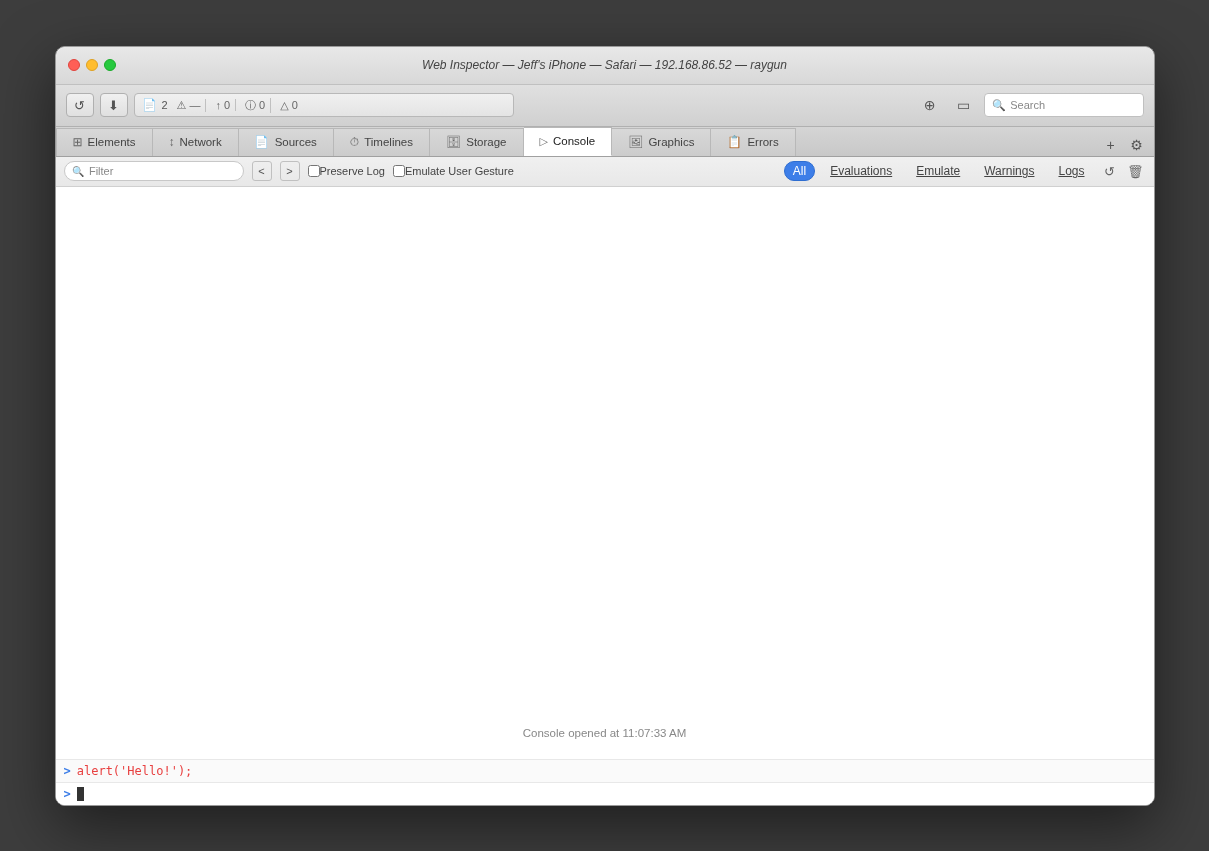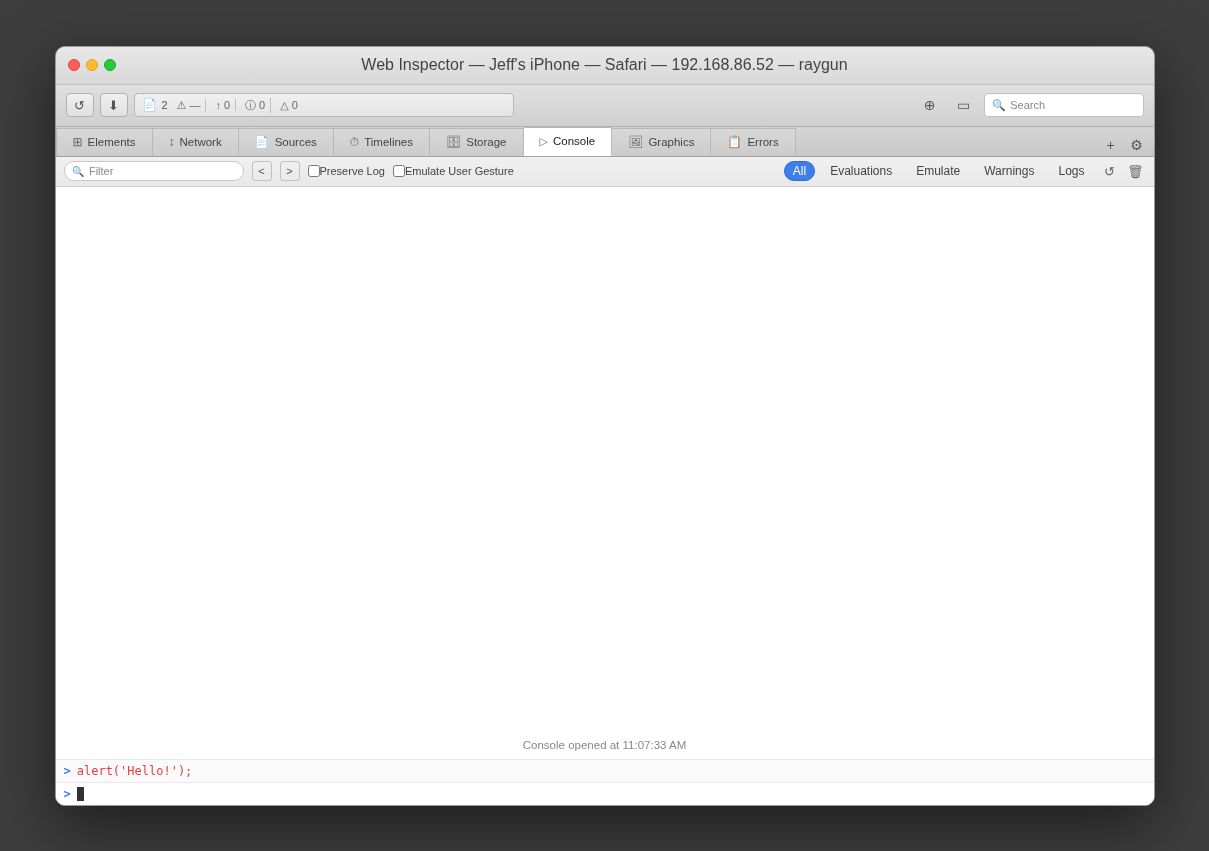--- a/index.html
+++ b/index.html
@@ -50,23 +50,24 @@
       cursor: pointer;
     }
     .traffic-light.close { background: #ff5f56; border: 1px solid #e0443e; }
     .traffic-light.minimize { background: #ffbd2e; border: 1px solid #dea123; }
     .traffic-light.maximize { background: #27c93f; border: 1px solid #1aab29; }
 
     .title-bar-title {
       position: absolute;
       left: 50%;
       transform: translateX(-50%);
-      font-size: 16px;
+      font-size: 12px;
       color: #444;
       white-space: nowrap;
+      font-style: italic;
     }
 
     
     .toolbar {
       background: linear-gradient(to bottom, #e0e0e0, #d0d0d0);
       height: 42px;
       display: flex;
       align-items: center;
       padding: 0 10px;
       border-bottom: 1px solid #b0b0b0;
@@ -270,20 +271,21 @@
     .filter-btn.active {
       background: #3d7ee8;
       color: white;
       border-color: #2e6dd0;
     }
 
     .filter-btn.inactive {
       background: transparent;
       color: #444;
       border-color: transparent;
+      text-decoration: underline;
     }
 
     .console-toolbar-right {
       margin-left: auto;
       display: flex;
       align-items: center;
       gap: 6px;
     }
 
     .icon-btn-small {
@@ -308,21 +310,21 @@
       flex-direction: column;
       overflow-y: auto;
       position: relative;
     }
 
     .console-messages {
       flex: 1;
       display: flex;
       flex-direction: column;
       justify-content: flex-end;
-      padding: 0 0;
+      padding: 12px 0;
     }
 
     .console-info-msg {
       text-align: center;
       font-size: 11.5px;
       color: #888;
       padding: 8px;
     }
 
     .console-input-line {

